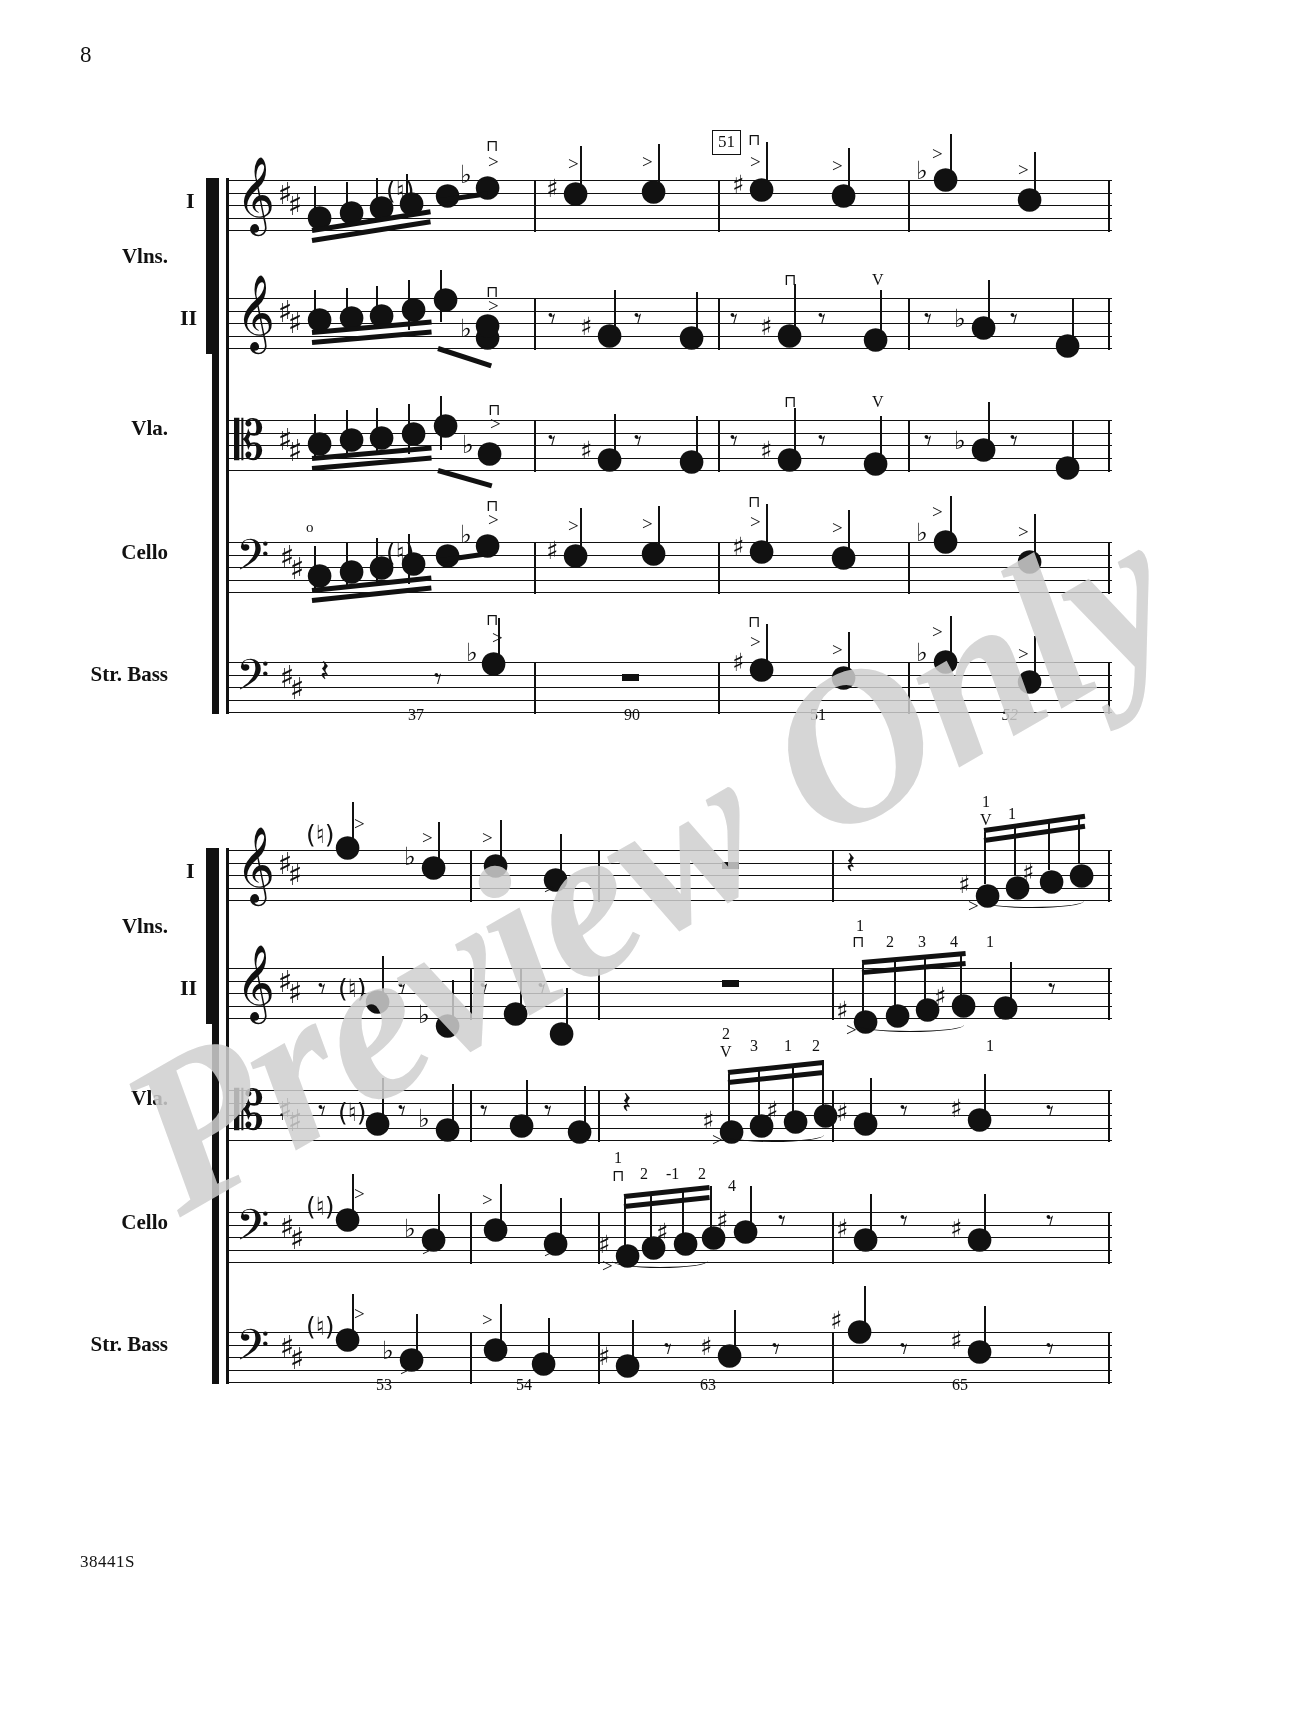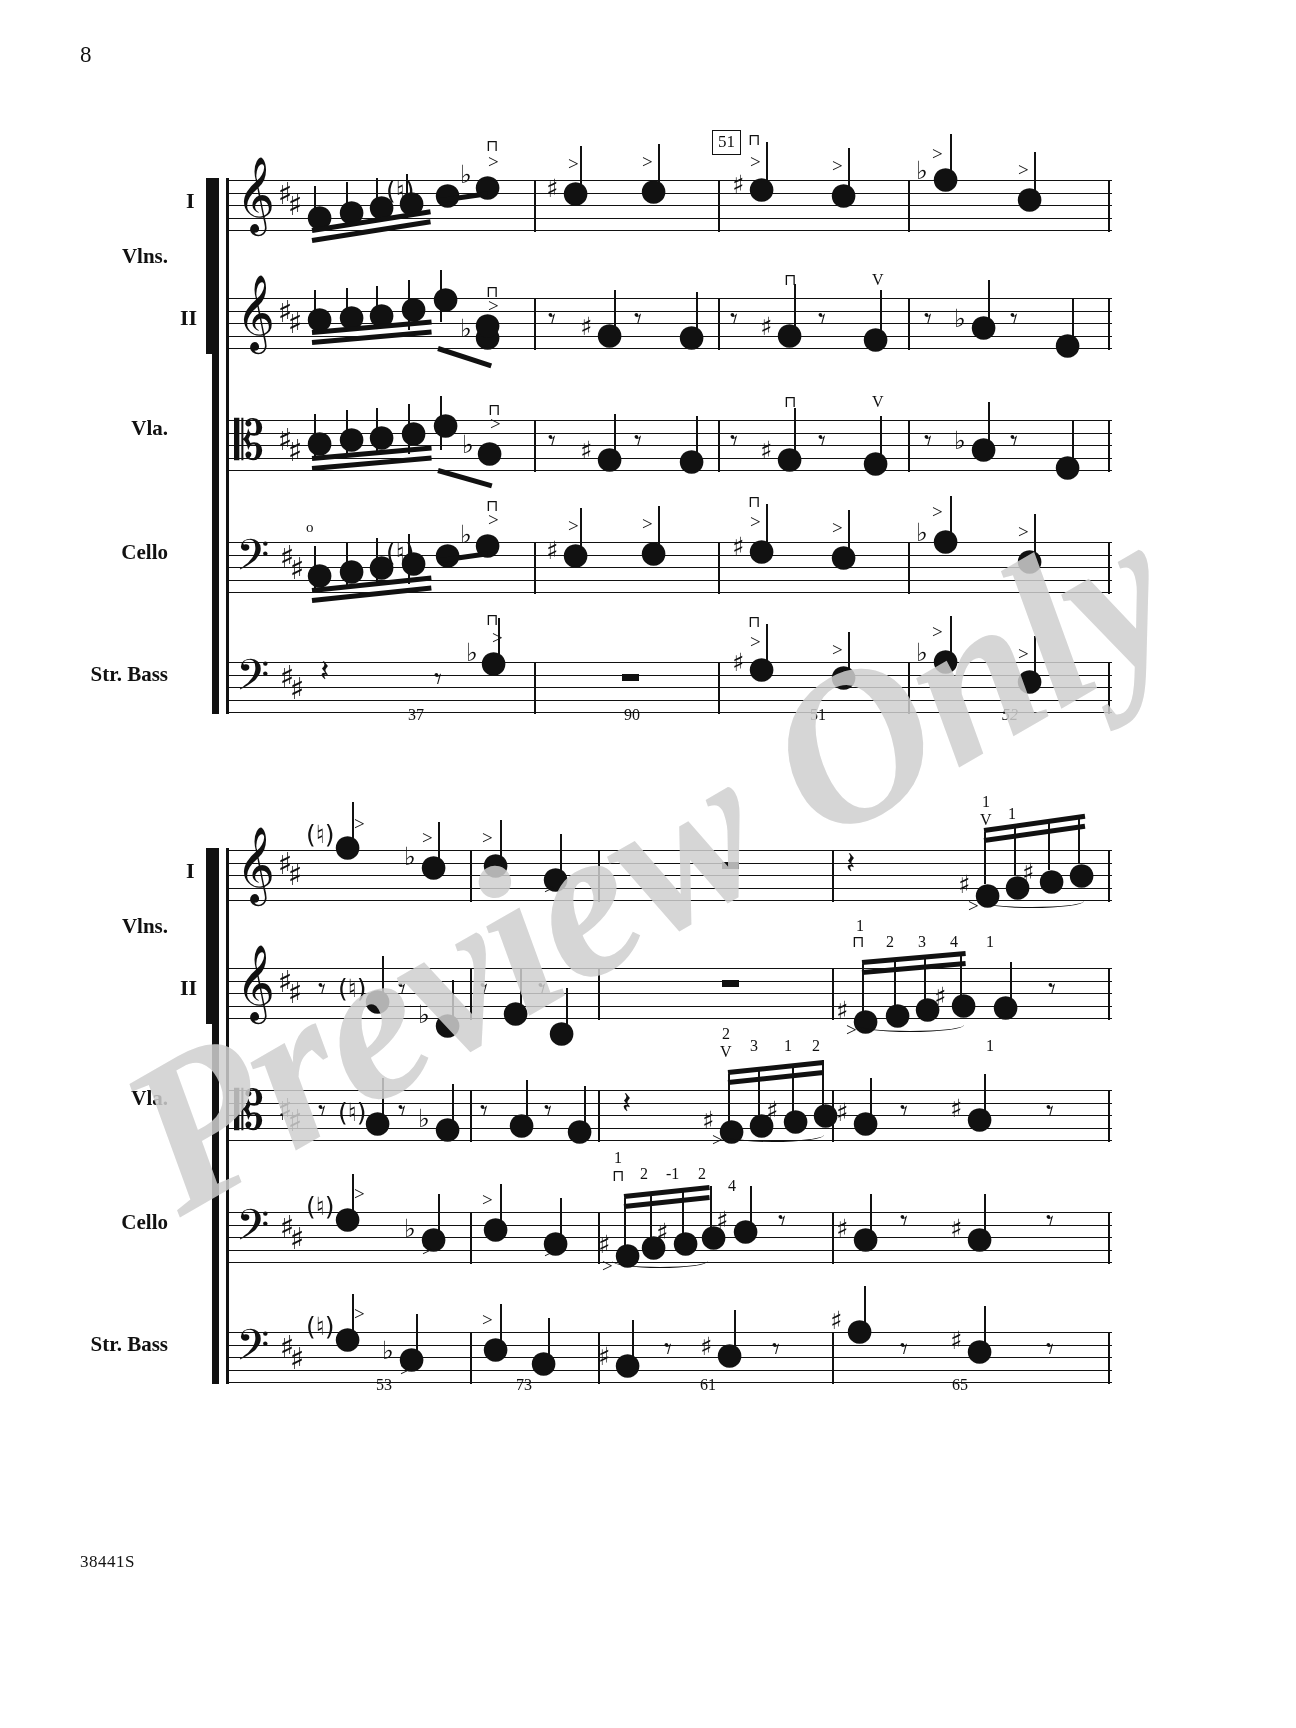--- a/index.html
+++ b/index.html
@@ -750,19 +750,19 @@
     <div class="stem" style="left:864px;top:466px;height:38px;"></div>
     <div class="g rest" style="left:900px;top:514px;">𝄾</div>
     <div class="g acc" style="left:950px;top:508px;">♯</div>
     <div class="g note" style="left:966px;top:514px;">●</div>
     <div class="stem" style="left:984px;top:486px;height:38px;"></div>
     <div class="g rest" style="left:1046px;top:514px;">𝄾</div>
 
     <div class="barline" style="left:1108px;top:512px;height:52px;"></div>
 
     <div class="measnum" style="left:376px;top:556px;">53</div>
-    <div class="measnum" style="left:516px;top:556px;">73</div>
-    <div class="measnum" style="left:700px;top:556px;">61</div>
+    <div class="measnum" style="left:516px;top:556px;">54</div>
+    <div class="measnum" style="left:700px;top:556px;">63</div>
     <div class="measnum" style="left:952px;top:556px;">65</div>
   </div>
 
   <div class="watermark">Preview Only</div>
 </div>
 
 </body></html>

